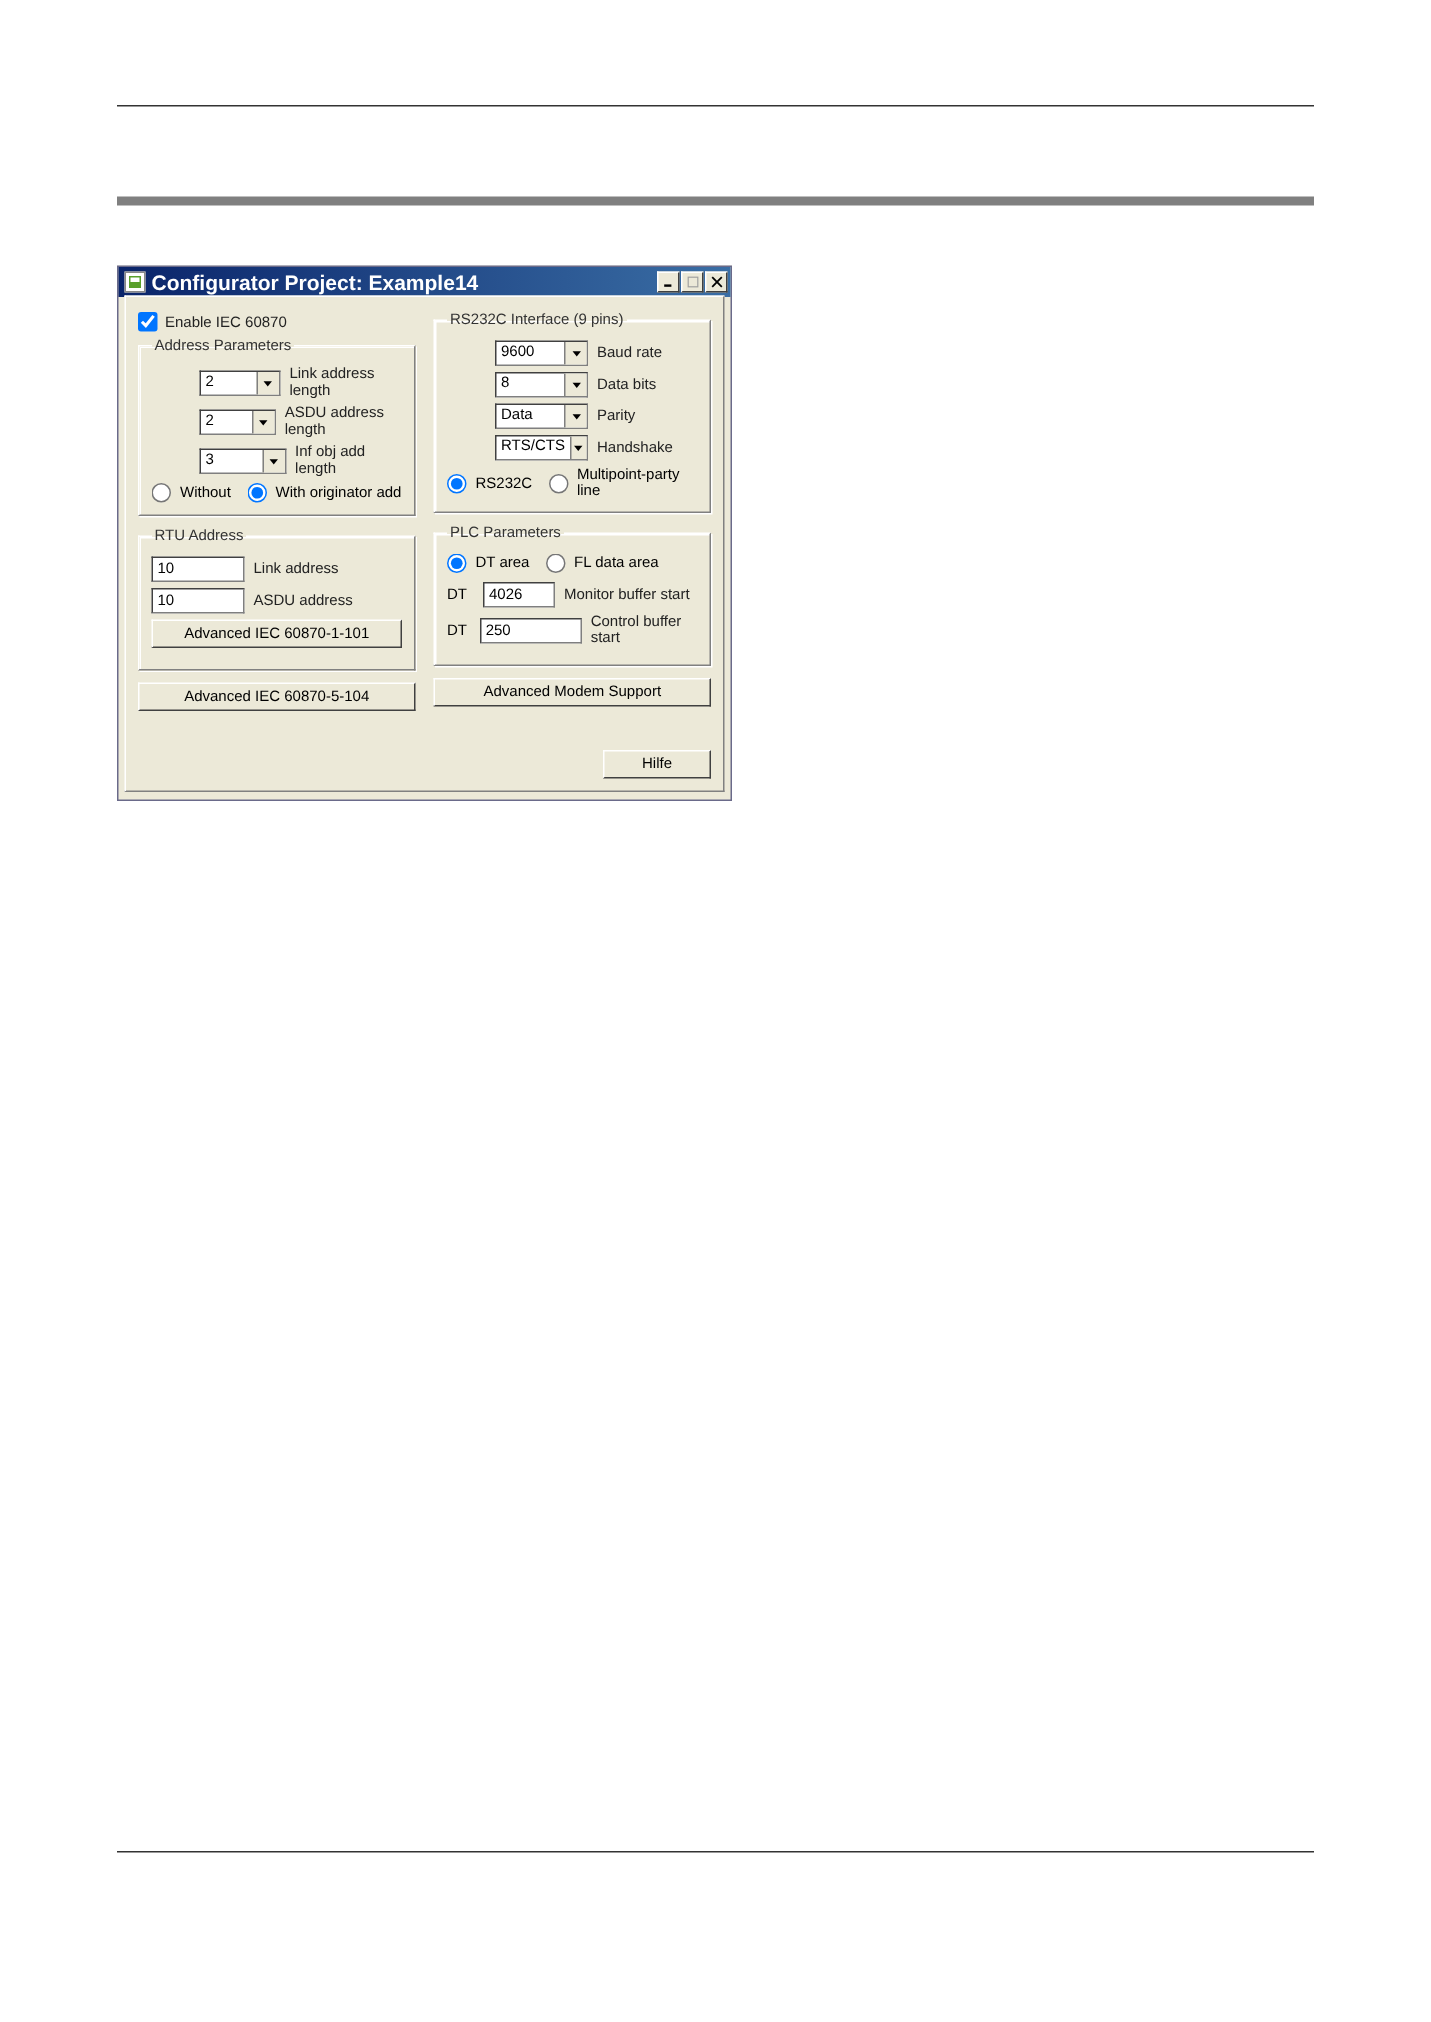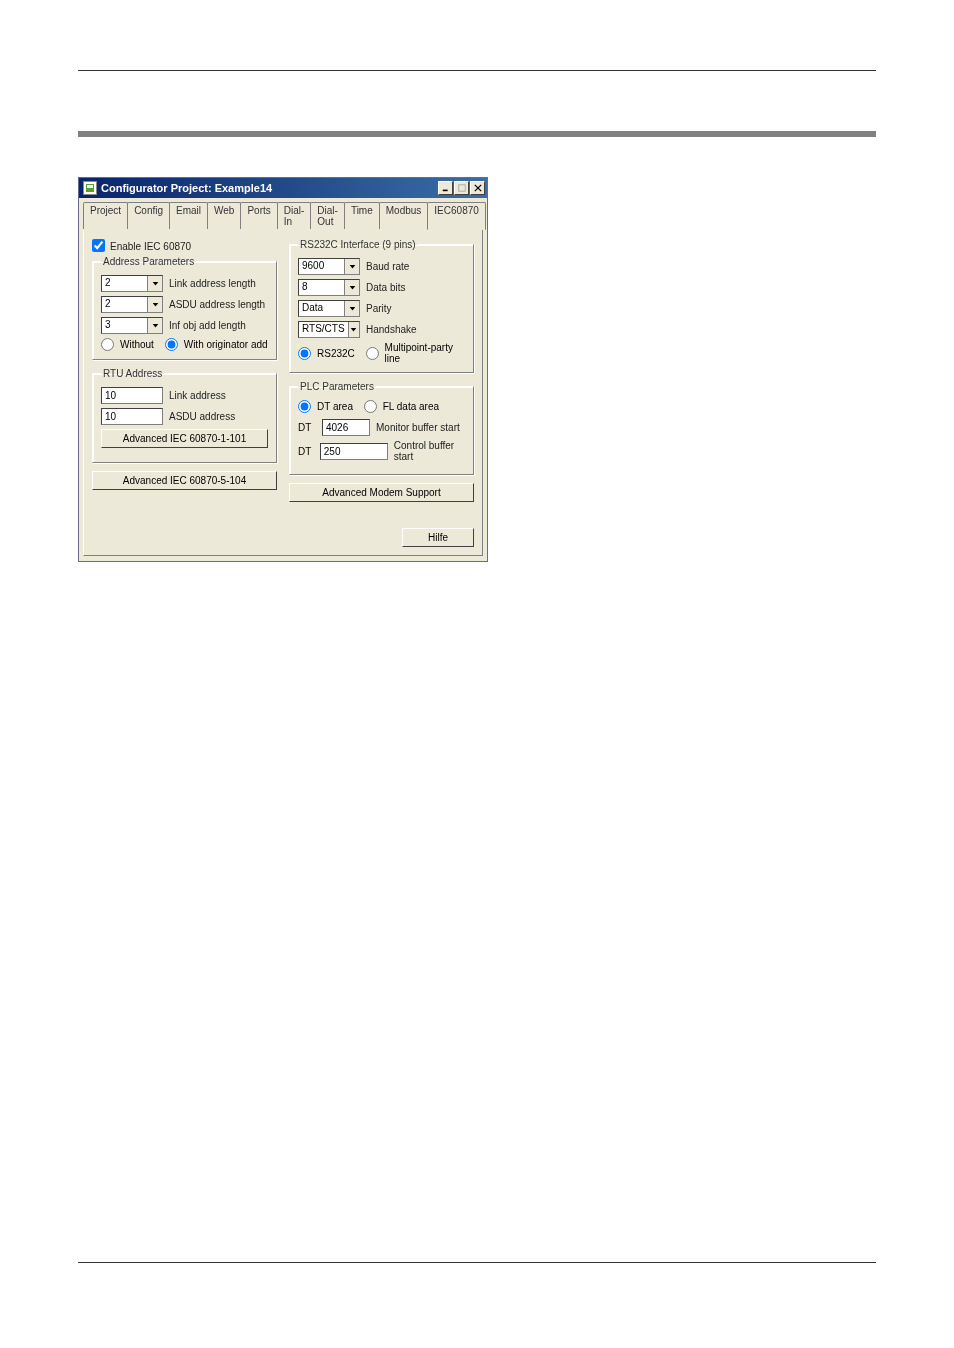--- a/index.html
+++ b/index.html
@@ -7,21 +7,21 @@
     .page { padding: 70px 78px 40px 78px; }
     .hr-top { border: none; border-top: 1px solid #333; margin-bottom: 60px; }
     .thick-bar { height: 6px; background: #808080; margin-bottom: 40px; }
     .dialog {
       width: 410px; border: 1px solid #6a6a8a; background: #ece9d8;
       margin-left: 0; font-size: 10px; position: relative;
     }
     .titlebar {
       height: 20px; background: linear-gradient(to right, #0a246a, #3a6ea5);
       color: #fff; display: flex; align-items: center; padding: 0 2px 0 4px;
-      font-weight: bold; font-size: 11px;
+      font-weight: bold; font-size: 14px;
     }
     .titlebar .icon {
       width: 14px; height: 14px; background: #fff; margin-right: 4px;
       display: inline-flex; align-items: center; justify-content: center;
       border: 1px solid #888;
     }
     .titlebar .icon svg { width: 10px; height: 10px; }
     .titlebar .spacer { flex: 1; }
     .titlebtn {
       width: 15px; height: 14px; background: #ece9d8; border: 1px solid #fff;
@@ -55,20 +55,21 @@
       border: 1px solid #808080; border-top-color:#fff; border-left-color:#fff;
       box-shadow: inset 1px 1px 0 #fff, 1px 1px 0 #fff;
       padding: 8px 8px 8px 8px; margin-bottom: 8px;
     }
     fieldset.group > legend { font-size: 10px; color: #333; padding: 0 2px; }
     .frow { display: flex; align-items: center; margin-bottom: 4px; gap: 6px; }
     .combo {
       display: flex; align-items: stretch; width: 62px; background: #fff;
       border: 1px solid #7f7f7f; border-top-color:#404040; border-left-color:#404040;
       height: 17px;
+      margin-left: 32px;
     }
     .combo .val { flex:1; padding: 1px 3px; font-size: 10px; }
     .combo .btn {
       width: 15px; background: #ece9d8; border-left: 1px solid #808080;
       display:flex; align-items:center; justify-content:center; cursor:pointer;
     }
     .combo .btn svg { width:7px; height:7px; }
     .textbox {
       background:#fff; border:1px solid #7f7f7f; border-top-color:#404040;
       border-left-color:#404040; height:17px; padding:1px 3px; font-size:10px;
@@ -119,32 +120,20 @@
           </svg>
         </div>
       <div class="titlebtn">
           <svg viewBox="0 0 10 10" width="8" height="8">
             <line x1="1" y1="1" x2="9" y2="9" stroke="#000" stroke-width="1.5"></line>
             <line x1="9" y1="1" x2="1" y2="9" stroke="#000" stroke-width="1.5"></line>
           </svg>
         </div>
     </div>
 
-    <div class="tabstrip">
-      <div class="tab">Project</div>
-      <div class="tab">Config</div>
-      <div class="tab">Email</div>
-      <div class="tab">Web</div>
-      <div class="tab">Ports</div>
-      <div class="tab">Dial-In</div>
-      <div class="tab">Dial-Out</div>
-      <div class="tab">Time</div>
-      <div class="tab">Modbus</div>
-      <div class="tab active">IEC60870</div>
-    </div>
 
     <div class="panel clearfix">
       <div class="cols">
         <div class="col">
           <div class="checkbox-row">
             <input type="checkbox" checked="" style="">
             <span class="lbl">Enable IEC 60870</span>
           </div>
 
           <fieldset class="group">

